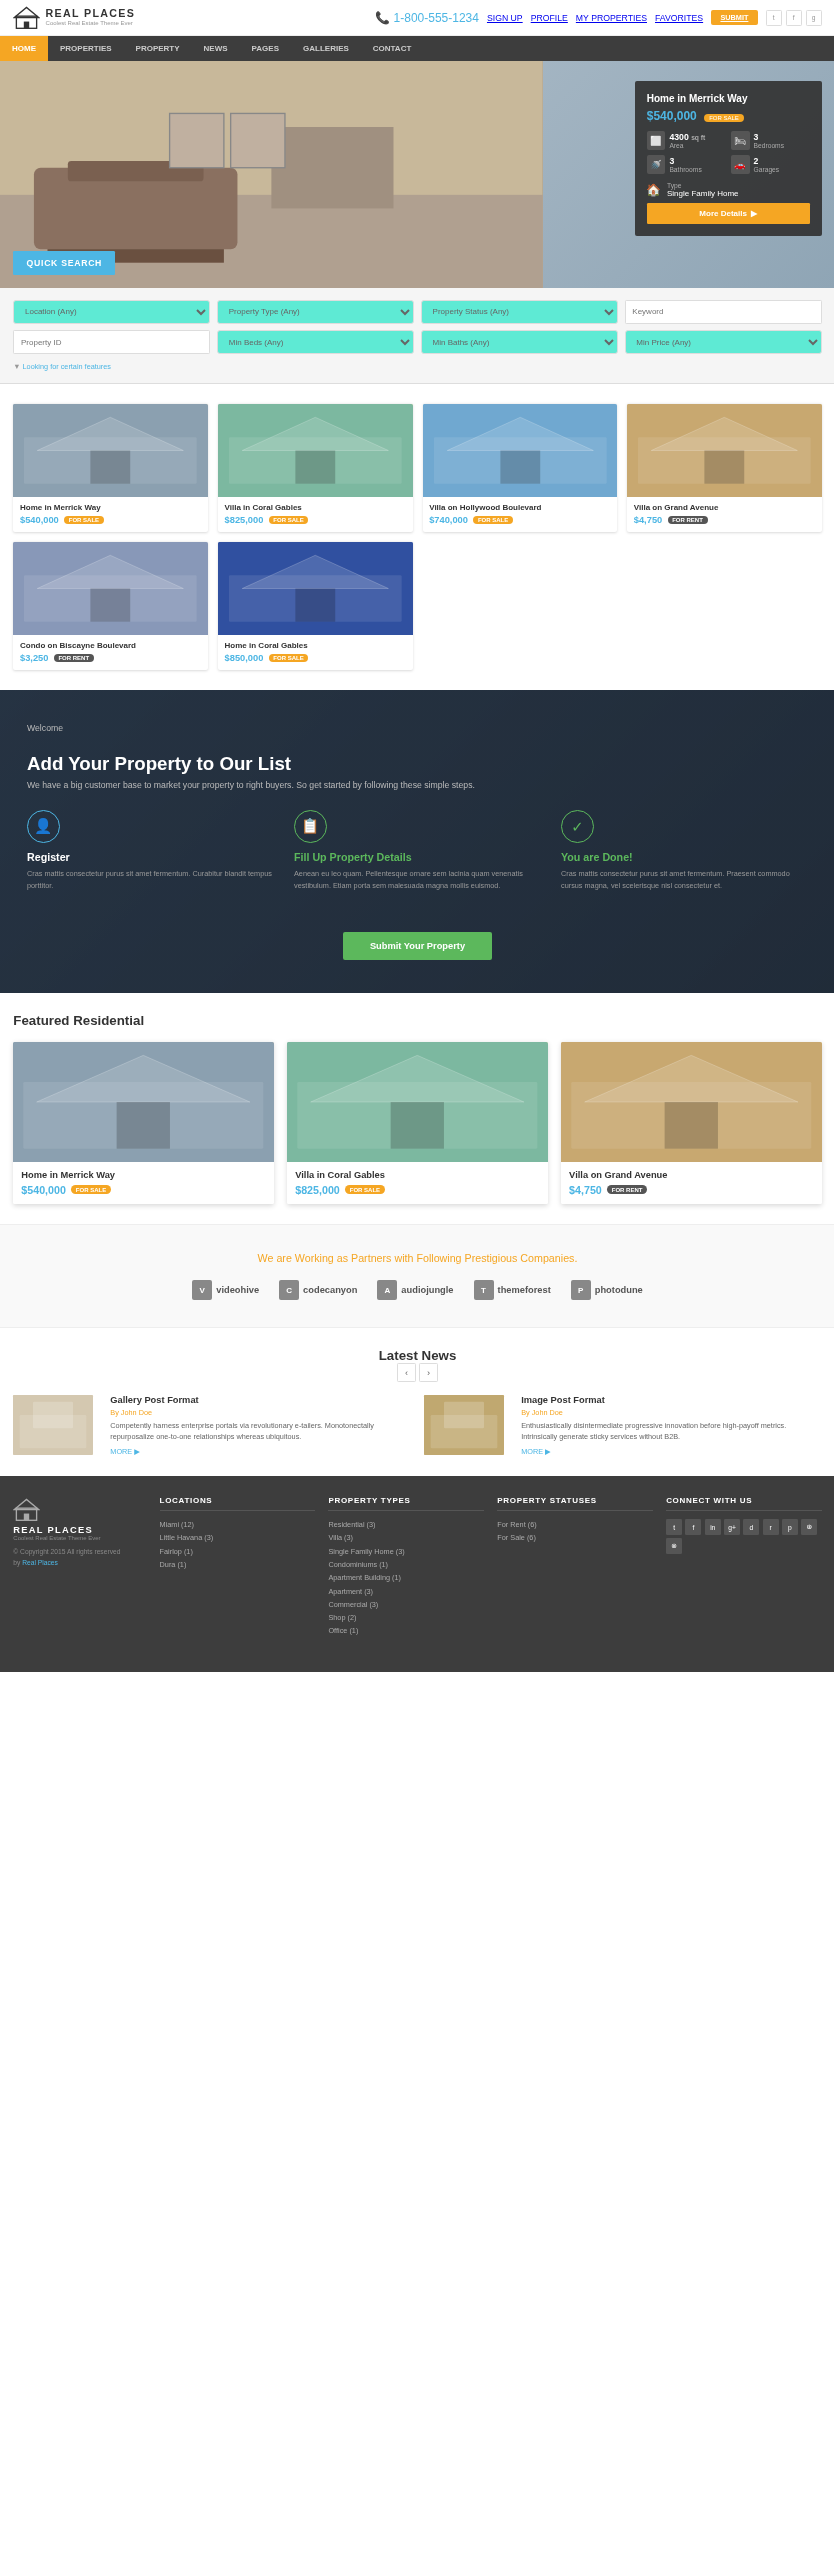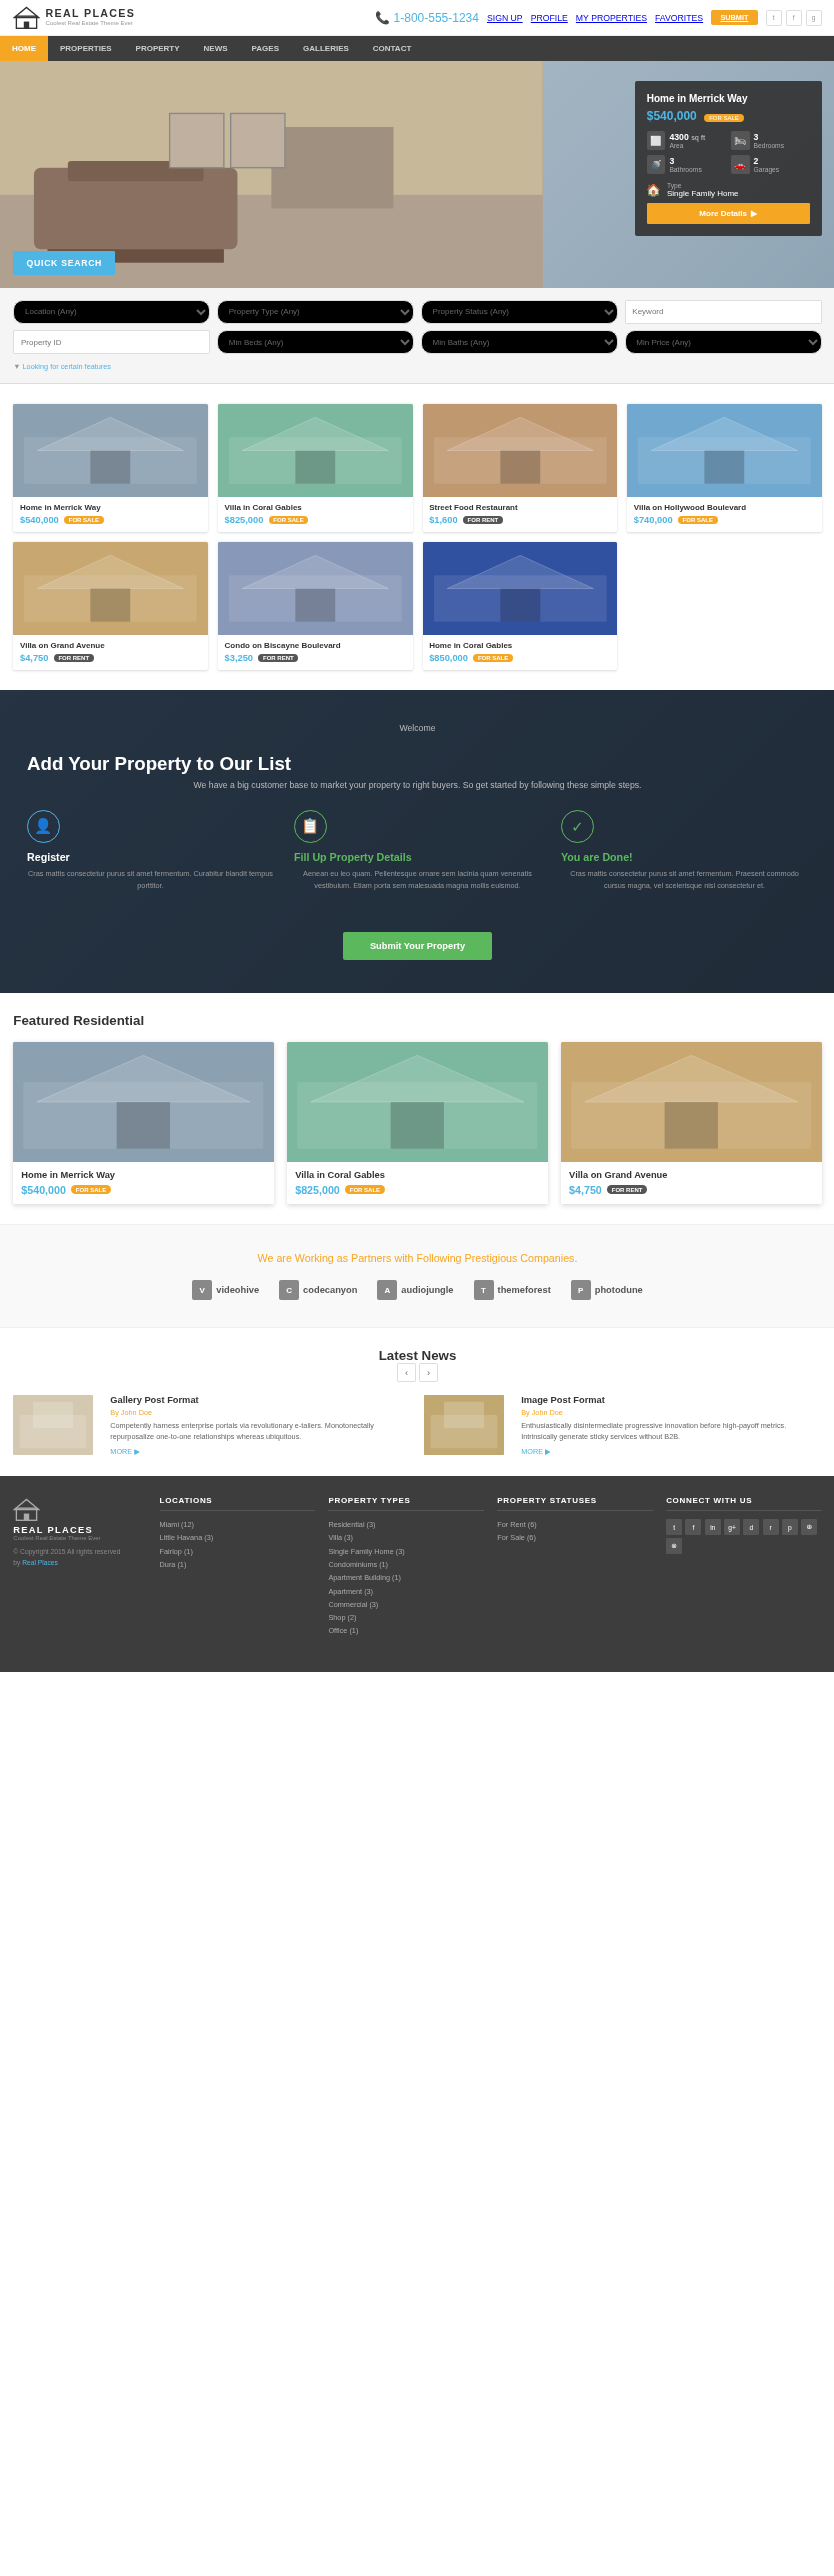--- a/index.html
+++ b/index.html
@@ -41,21 +41,21 @@
     .hero-stat-text .lbl { color: #aaa; font-size: 6.7px; }
     .hero-card-type { display: flex; align-items: center; gap: 5.3px; margin: 5.3px 0; }
     .hero-card-type .type-icon { color: #f5a623; font-size: 12px; }
     .hero-card-type .type-text { font-size: 8px; }
     .hero-card-type .type-label { font-size: 6.7px; color: #aaa; }
     .btn-more { background: #f5a623; color: #fff; border: none; padding: 6px 16px; width: 100%; font-size: 8px; font-weight: bold; border-radius: 1.3px; cursor: pointer; margin-top: 5.3px; display: flex; align-items: center; justify-content: center; gap: 4px; }
 
     
     .search-section { background: #f5f5f5; padding: 12px 13.3px; border-bottom: 0.7px solid #ddd; }
     .search-row { display: flex; gap: 6.7px; margin-bottom: 6.7px; }
-    .search-select { flex: 1; padding: 5.3px 6.7px; border: 0.7px solid #ddd; border-radius: 10px; background: #000000; font-size: 8px; color: #666; }
+    .search-select { flex: 1; padding: 5.3px 6.7px; border: 0.7px solid #ddd; border-radius: 3px; background: #5eead4; font-size: 8px; color: #666; }
     .search-input { flex: 1; padding: 5.3px 6.7px; border: 0.7px solid #ddd; border-radius: 1.3px; font-size: 8px; }
     .btn-search { background: #3d3d3d; color: #fff; border: none; padding: 5.3px 16px; font-size: 8.7px; font-weight: bold; border-radius: 1.3px; cursor: pointer; letter-spacing: 0.7px; }
     .features-link { color: #4db6e4; font-size: 7.3px; cursor: pointer; }
 
     
     .section { padding: 20px 13.3px; }
     .property-grid { display: grid; grid-template-columns: repeat(4, 1fr); gap: 10px; }
     .prop-card { border-radius: 2px; overflow: hidden; box-shadow: 0 0.7px 2.7px rgba(0,0,0,0.15); background: #fff; }
     .prop-img { height: 93px; background: #ccc; position: relative; overflow: hidden; }
     .prop-info { padding: 6.7px; }
@@ -72,21 +72,21 @@
     .img-house3 { background: linear-gradient(135deg, #c09870 0%, #e8c880 100%); }
     .img-house4 { background: linear-gradient(135deg, #70a8d0 0%, #b8d8f0 100%); }
     .img-house5 { background: linear-gradient(135deg, #c8a870 0%, #e0c890 100%); }
     .img-house6 { background: linear-gradient(135deg, #8898a8 0%, #b8c8d8 100%); }
     .img-house7 { background: linear-gradient(135deg, #8898b8 0%, #c0d0e0 100%); }
     .img-house8 { background: linear-gradient(135deg, #3050a0 0%, #6080c0 100%); }
 
     
     .add-property { background: linear-gradient(rgba(30,40,50,0.85), rgba(30,40,50,0.85)), linear-gradient(135deg, #5070a0 0%, #304060 100%); padding: 33px 27px; color: #fff; text-align: left; }
     .add-property h2 { font-size: 18.7px; margin-bottom: 5.3px; }
-    .add-property p { color: #bbb; font-size: 8.7px; margin-bottom: 20px; text-align: center; }
+    .add-property p { color: #bbb; font-size: 8.7px; margin-bottom: 20px; }
     .steps { display: grid; grid-template-columns: repeat(3, 1fr); gap: 20px; margin-bottom: 20px; }
     .step-icon { width: 33px; height: 33px; border: 1.3px solid #4db6e4; border-radius: 50%; display: flex; align-items: center; justify-content: center; font-size: 14.7px; color: #4db6e4; margin-bottom: 8px; }
     .step h4 { font-size: 10.7px; margin-bottom: 5.3px; }
     .step.green h4 { color: #5cb85c; }
     .step p { font-size: 7.3px; color: #999; line-height: 1.6; }
     .btn-submit-property { background: #5cb85c; color: #fff; border: none; padding: 9.3px 27px; font-size: 9.3px; font-weight: bold; border-radius: 2px; cursor: pointer; display: block; margin: 0 auto; }
 
     
     .featured-grid { display: grid; grid-template-columns: repeat(3, 1fr); gap: 13.3px; margin-top: 13.3px; }
     .featured-card { border-radius: 2px; overflow: hidden; box-shadow: 0 1.3px 5.3px rgba(0,0,0,0.15); }
@@ -305,37 +305,20 @@
     </div>
     <div class="prop-info">
       <div class="prop-title">Villa in Coral Gables</div>
       <div class="prop-price-row">
         <span class="prop-price">$825,000</span>
         <span class="badge badge-sale">FOR SALE</span>
       </div>
     </div>
   </div>
       <div class="prop-card">
-    <div class="prop-img img-house3">
-      <svg width="100%" height="93" viewBox="0 0 300 140" preserveAspectRatio="xMidYMid slice">
-        <rect width="300" height="140" fill="#c09870"></rect>
-        <rect x="20" y="50" width="260" height="70" rx="2" fill="rgba(255,255,255,0.1)"></rect>
-        <polygon points="40,70 150,20 260,70" fill="rgba(255,255,255,0.15)" stroke="rgba(255,255,255,0.3)" stroke-width="1"></polygon>
-        <rect x="120" y="70" width="60" height="50" fill="rgba(0,0,0,0.2)"></rect>
-      </svg>
-    </div>
-    <div class="prop-info">
-      <div class="prop-title">Street Food Restaurant</div>
-      <div class="prop-price-row">
-        <span class="prop-price">$1,600</span>
-        <span class="badge badge-rent">FOR RENT</span>
-      </div>
-    </div>
-  </div>
-      <div class="prop-card">
     <div class="prop-img img-house4">
       <svg width="100%" height="93" viewBox="0 0 300 140" preserveAspectRatio="xMidYMid slice">
         <rect width="300" height="140" fill="#70a8d0"></rect>
         <rect x="20" y="50" width="260" height="70" rx="2" fill="rgba(255,255,255,0.1)"></rect>
         <polygon points="40,70 150,20 260,70" fill="rgba(255,255,255,0.15)" stroke="rgba(255,255,255,0.3)" stroke-width="1"></polygon>
         <rect x="120" y="70" width="60" height="50" fill="rgba(0,0,0,0.2)"></rect>
       </svg>
     </div>
     <div class="prop-info">
       <div class="prop-title">Villa on Hollywood Boulevard</div>

